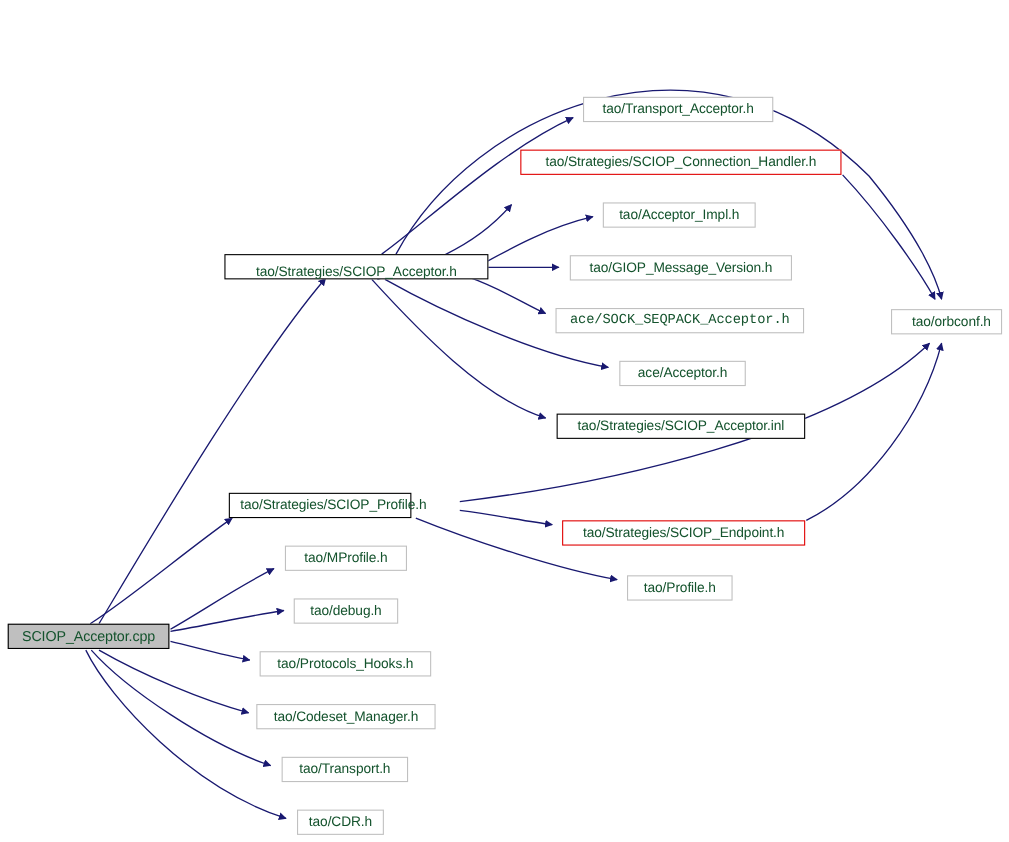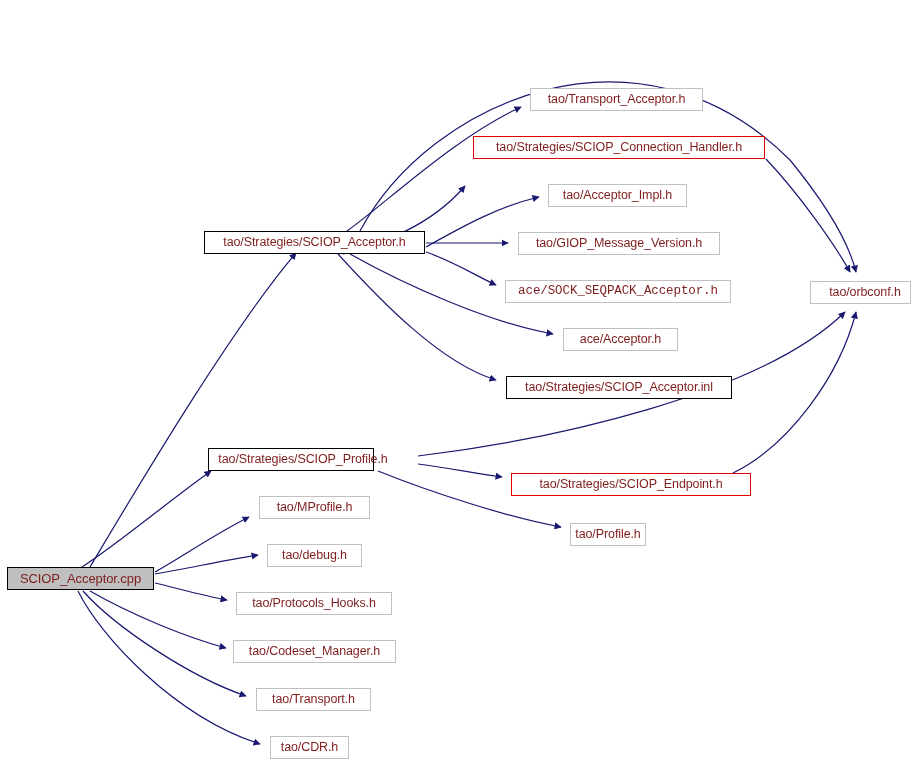--- a/index.html
+++ b/index.html
@@ -29,21 +29,21 @@
     pointer-events: none;
   }
   .node {
     position: absolute;
     box-sizing: border-box;
     display: flex;
     align-items: center;
     justify-content: center;
     background: #ffffff;
     border: 1px solid #c0c0c0;
-    color: #7f1d1d;
+    color: #14532d;
     font-size: 12.5px;
     line-height: 1;
     white-space: nowrap;
     letter-spacing: -0.1px;
     padding: 0 8px;
     height: 23px;
   }
   .node.root {
     background: #bfbfbf;
     border: 1px solid #000000;
@@ -93,21 +93,21 @@
         <path d="M 378,471 C 430,492 510,518 561,527" marker-end="url(#arrow)" stroke="#191970"></path>
         <path d="M 418,456 C 550,440 760,395 845,312" marker-end="url(#arrow)" stroke="#191970"></path>
         <path d="M 733,473 C 790,445 840,375 856,312" marker-end="url(#arrow)" stroke="#191970"></path>
       </g>
   </svg>
 
   <div id="node-layer">
       <div class="node root" style="left: 7px; top: 567px; width: 147px;">
         <span class="node-label">SCIOP_Acceptor.cpp</span>
       </div>
-      <div class="node strong" style="left: 204px; top: 231px; width: 221px;">
+      <div class="node strong" style="left: 204px; top: 231px; width: 240px; align-items: flex-end;">
         <span class="node-label">tao/Strategies/SCIOP_Acceptor.h</span>
       </div>
       <div class="node" style="left: 530px; top: 88px; width: 173px;">
         <span class="node-label">tao/Transport_Acceptor.h</span>
       </div>
       <div class="node redlink" style="left: 473px; top: 136px; width: 292px;">
         <span class="node-label">tao/Strategies/SCIOP_Connection_Handler.h</span>
       </div>
       <div class="node" style="left: 548px; top: 184px; width: 139px;">
         <span class="node-label">tao/Acceptor_Impl.h</span>
@@ -123,24 +123,24 @@
       </div>
       <div class="node strong" style="left: 506px; top: 376px; width: 226px;">
         <span class="node-label">tao/Strategies/SCIOP_Acceptor.inl</span>
       </div>
       <div class="node" style="left: 810px; top: 281px; width: 101px; padding-left: 17px;">
         <span class="node-label">tao/orbconf.h</span>
       </div>
       <div class="node strong" style="left: 208px; top: 448px; width: 166px; padding-left: 32px;">
         <span class="node-label">tao/Strategies/SCIOP_Profile.h</span>
       </div>
-      <div class="node redlink" style="left: 511px; top: 473px; width: 240px;">
+      <div class="node redlink" style="left: 511px; top: 473px; width: 221px;">
         <span class="node-label">tao/Strategies/SCIOP_Endpoint.h</span>
       </div>
-      <div class="node" style="left: 570px; top: 523px; width: 76px;">
+      <div class="node" style="left: 570px; top: 523px; width: 96px;">
         <span class="node-label">tao/Profile.h</span>
       </div>
       <div class="node" style="left: 259px; top: 496px; width: 111px;">
         <span class="node-label">tao/MProfile.h</span>
       </div>
       <div class="node" style="left: 267px; top: 544px; width: 95px;">
         <span class="node-label">tao/debug.h</span>
       </div>
       <div class="node" style="left: 236px; top: 592px; width: 156px;">
         <span class="node-label">tao/Protocols_Hooks.h</span>

